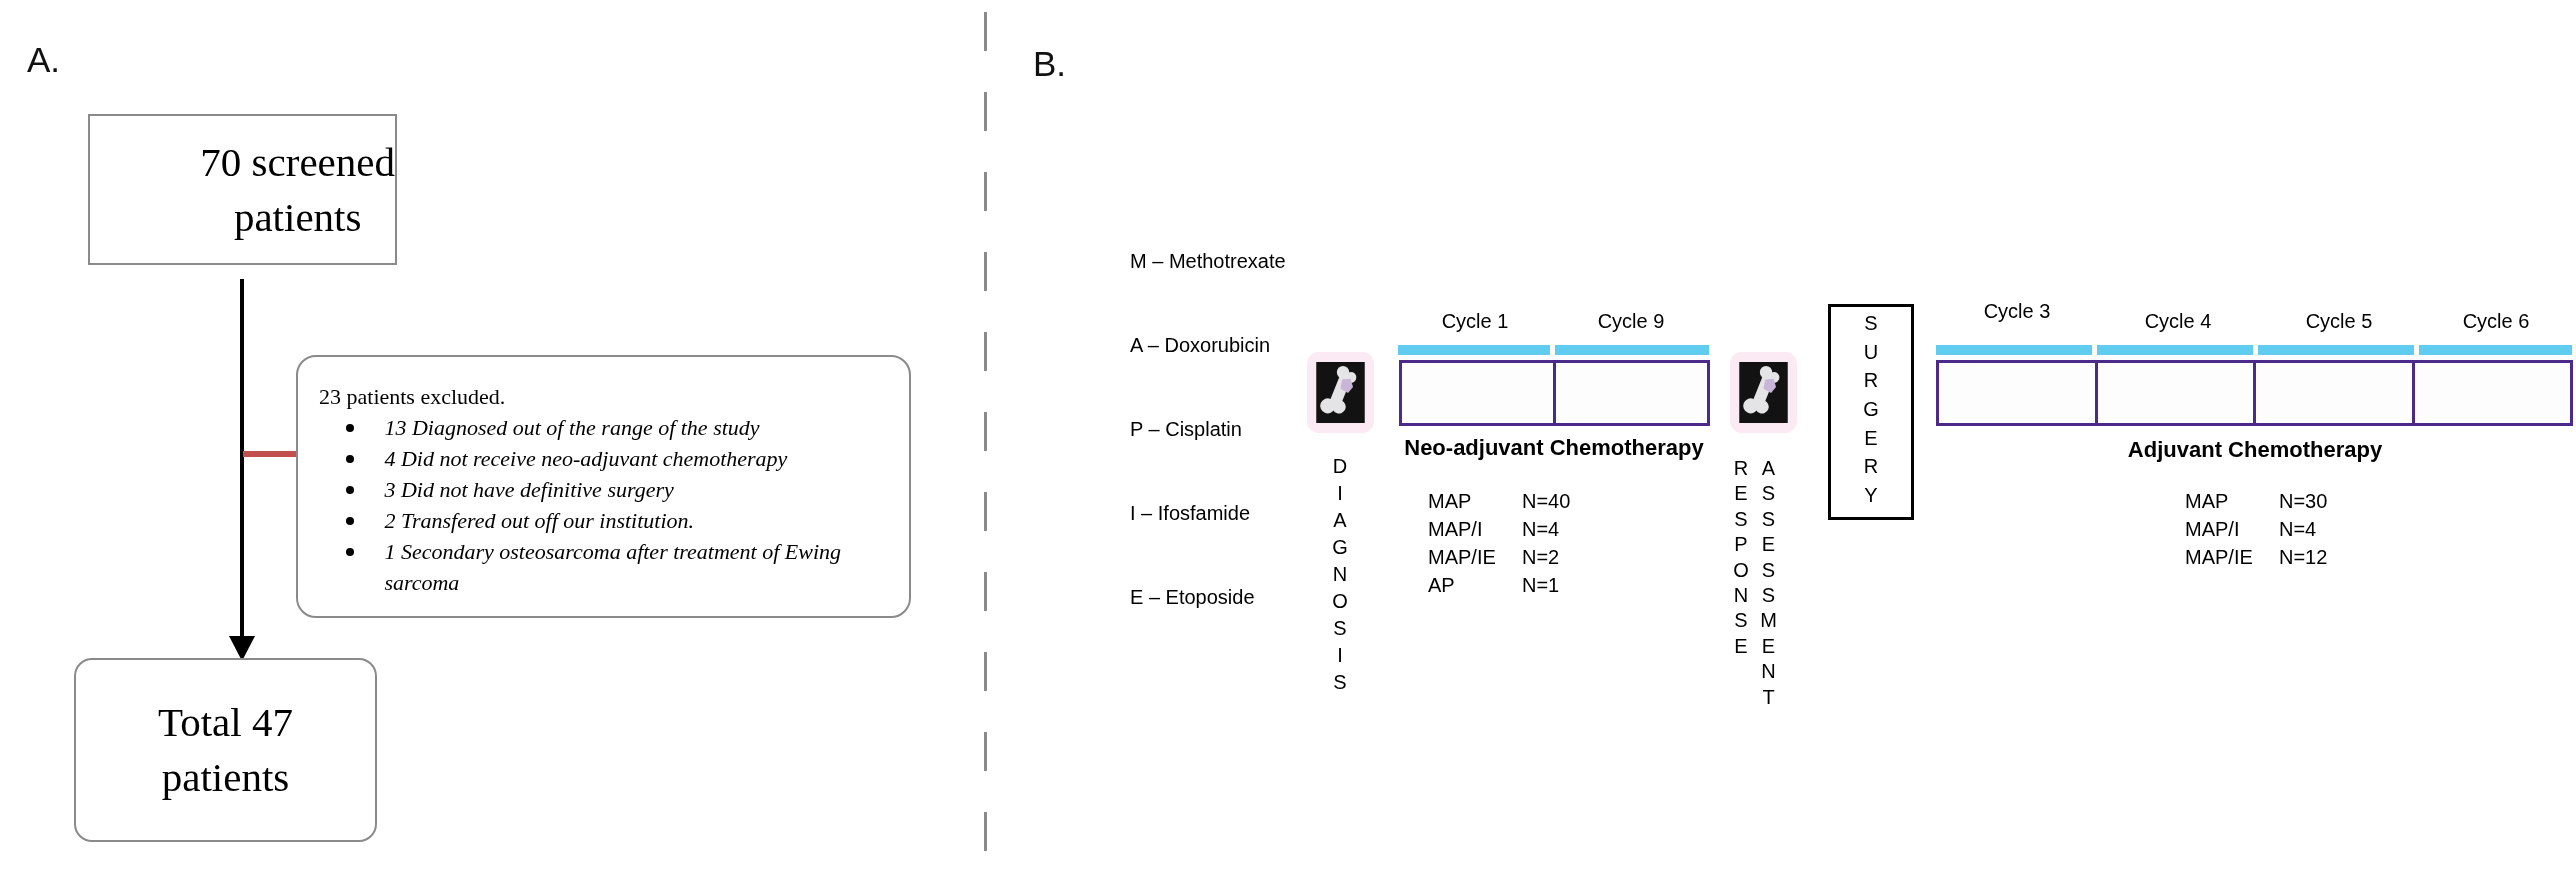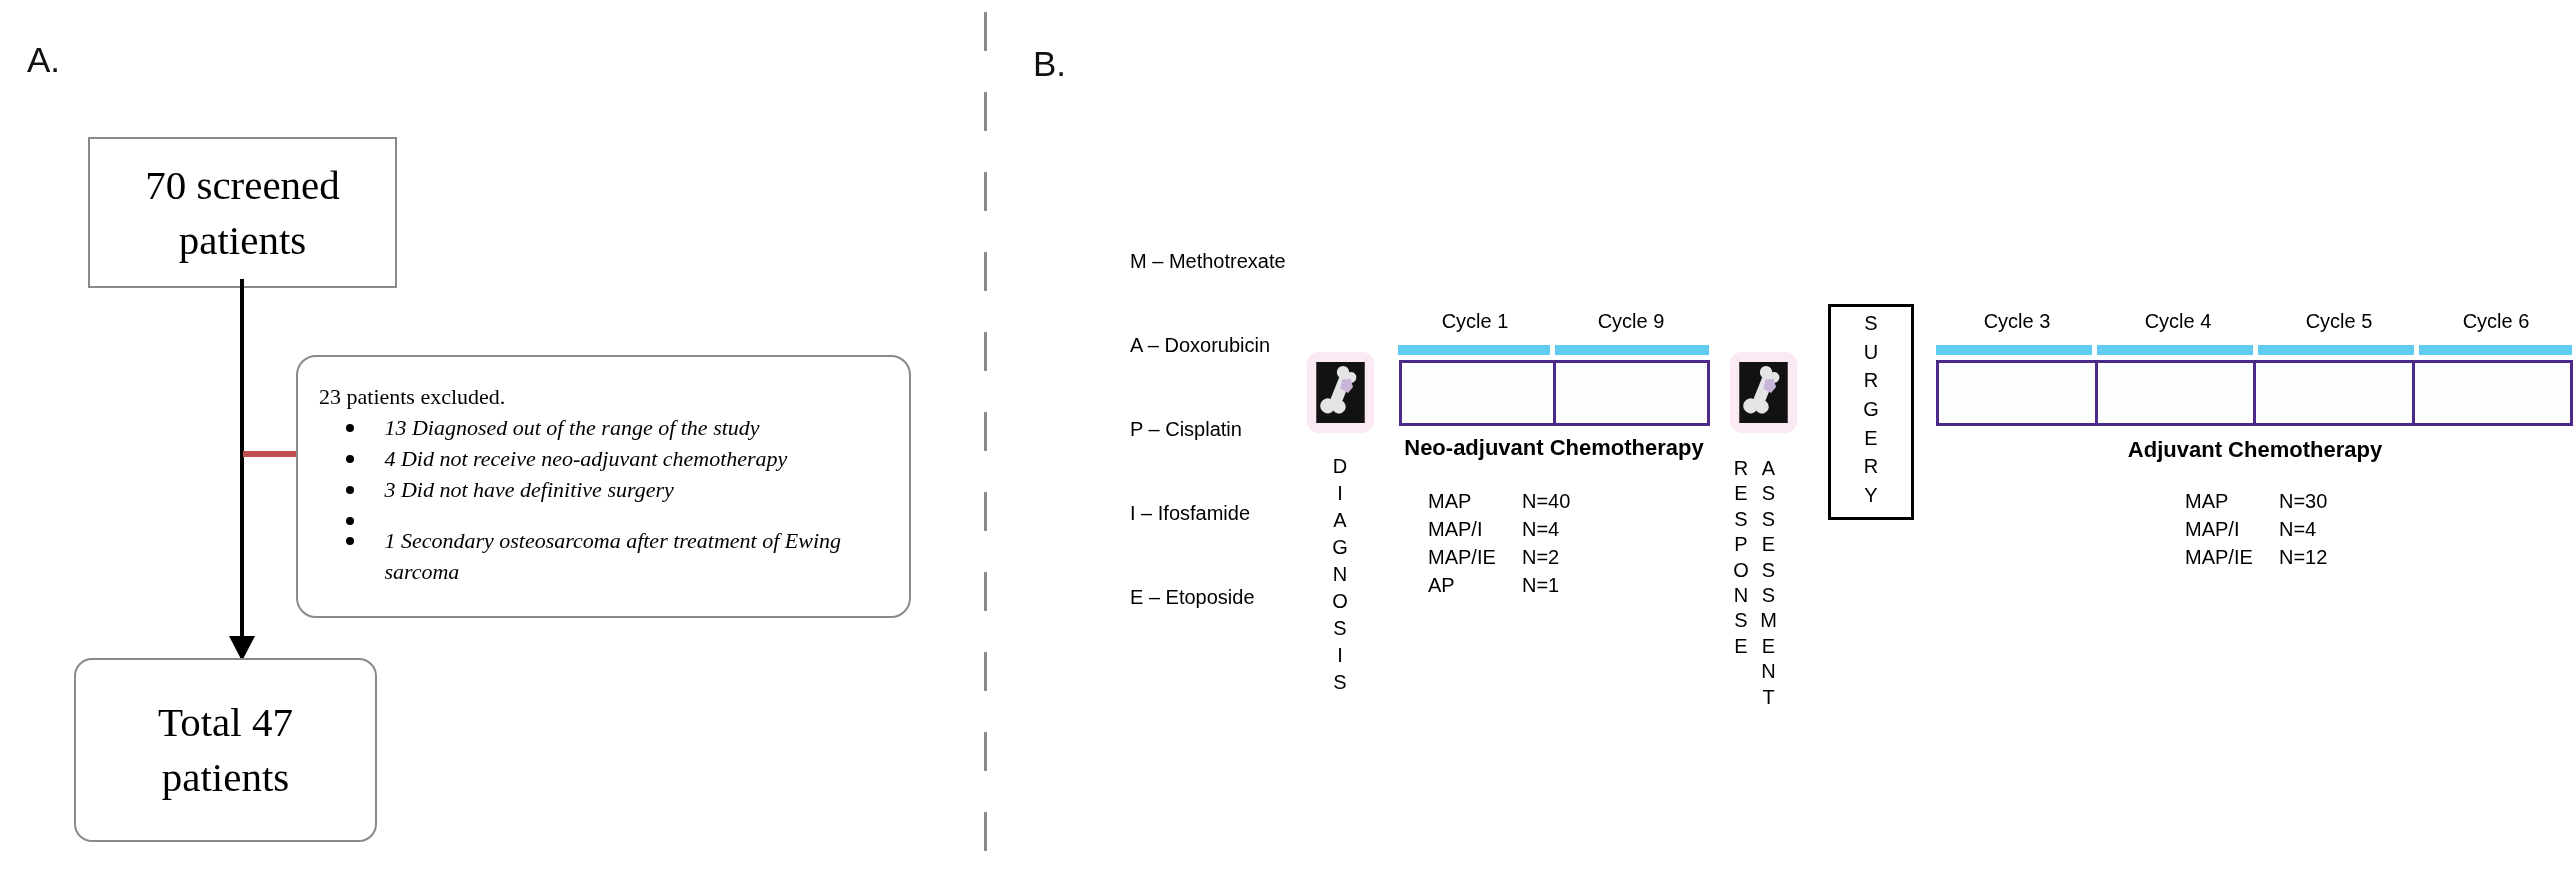--- a/index.html
+++ b/index.html
@@ -41,21 +41,21 @@
   .surgery-box{border:3.4px solid #000;background:#fff;display:flex;align-items:center;justify-content:center;box-sizing:border-box;}
   .bone-icon{background:#fbe9f3;border-radius:11.7px;display:flex;align-items:center;justify-content:center;}
 </style>
 </head>
 <body>
 
 <div id="canvas">
 
   <div class="abs panel-label" style="left:27px;top:40px;">A.</div>
 
-  <div class="abs flow-box" style="left:88px;top:137px;width:305px;height:147px;">
+  <div class="abs flow-box" style="left:88px;top:114px;width:305px;height:147px;justify-content:flex-end;">
     <div>
       <div>70 screened</div>
       <div>patients</div>
     </div>
   </div>
 
   <div class="abs arrow-line" style="left:240px;top:279px;height:359px;"></div>
   <div class="abs arrow-head" style="left:229px;top:636px;"></div>
 
   <div class="abs red-connector" style="left:243px;top:451px;width:54px;"></div>
@@ -69,20 +69,21 @@
     <div class="excl-item">
       <span class="dot"></span>
       <span class="itxt">4 Did not receive neo-adjuvant chemotherapy</span>
     </div>
     <div class="excl-item">
       <span class="dot"></span>
       <span class="itxt">3 Did not have definitive surgery</span>
     </div>
     <div class="excl-item">
       <span class="dot"></span>
+      <span class="itxt">2 Transfered out off our institution.</span>
     </div>
     <div class="excl-item">
       <span class="dot"></span>
       <span class="itxt">1 Secondary osteosarcoma after treatment of Ewing sarcoma</span>
     </div>
   </div>
 
   <div class="abs flow-box" style="left:74px;top:658px;width:299px;height:180px;border-radius:18px;">
     <div>
       <div>Total 47</div>
@@ -165,21 +166,21 @@
 
   <div class="abs vert-pair" style="left:1731px;top:457px;">
     <div class="vert" style="letter-spacing:3.4px;">RESPONSE</div>
     <div class="vert" style="letter-spacing:3.4px;">ASSESSMENT</div>
   </div>
 
   <div class="abs surgery-box" style="left:1828px;top:304px;width:86px;height:216px;">
     <div class="vert" style="letter-spacing:6.7px;">SURGERY</div>
   </div>
 
-  <div class="abs cycle-label" style="left:2017px;top:310px;">Cycle 3</div>
+  <div class="abs cycle-label" style="left:2017px;top:300px;">Cycle 3</div>
   <div class="abs cycle-label" style="left:2178px;top:310px;">Cycle 4</div>
   <div class="abs cycle-label" style="left:2339px;top:310px;">Cycle 5</div>
   <div class="abs cycle-label" style="left:2496px;top:310px;">Cycle 6</div>
   <div class="abs cyan-bar" style="left:1936px;top:345px;width:156px;"></div>
   <div class="abs cyan-bar" style="left:2097px;top:345px;width:156px;"></div>
   <div class="abs cyan-bar" style="left:2258px;top:345px;width:156px;"></div>
   <div class="abs cyan-bar" style="left:2419px;top:345px;width:153px;"></div>
 
   <div class="abs chemo-box" style="left:1936px;top:360px;width:637px;height:66px;">
     <div class="chemo-cell"></div>

